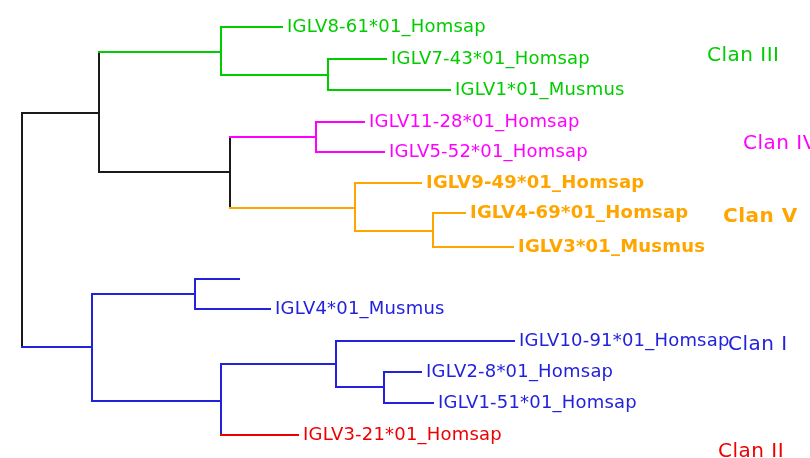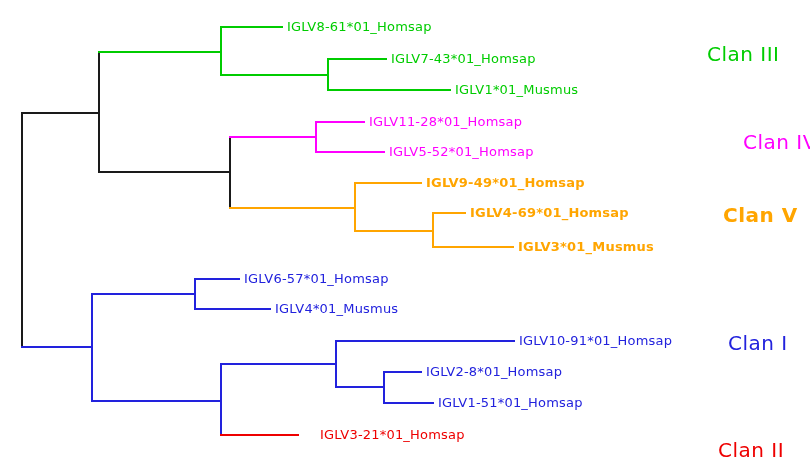--- a/index.html
+++ b/index.html
@@ -15,21 +15,21 @@
   .seg.v{width:2px;}
   .c-tree{background:#1a1a1a;}
   .c-clan1{background:#2222dd;}
   .c-clan2{background:#ee0000;}
   .c-clan3{background:#00cc00;}
   .c-clan4{background:#ff00ff;}
   .c-clan5{background:#ffa500;}
   .taxon{
     position:absolute;
     transform:translateY(-54%);
-    font-size:13px;
+    font-size:18px;
     letter-spacing:0.2px;
     white-space:nowrap;
     line-height:1;
   }
   .t-clan1{color:#2222dd;}
   .t-clan2{color:#ee0000;}
   .t-clan3{color:#00cc00;}
   .t-clan4{color:#ff00ff;}
   .t-clan5{color:#ffa500;font-weight:bold;}
   .clan-label{
@@ -92,26 +92,25 @@
   <div class="seg h c-clan2" style="left:220px;top:434px;width:79px;"></div>
 
   <span class="taxon t-clan3" style="left:287px;top:27px;">IGLV8-61*01_Homsap</span>
   <span class="taxon t-clan3" style="left:391px;top:59px;">IGLV7-43*01_Homsap</span>
   <span class="taxon t-clan3" style="left:455px;top:90px;">IGLV1*01_Musmus</span>
   <span class="taxon t-clan4" style="left:369px;top:122px;">IGLV11-28*01_Homsap</span>
   <span class="taxon t-clan4" style="left:389px;top:152px;">IGLV5-52*01_Homsap</span>
   <span class="taxon t-clan5" style="left:426px;top:183px;">IGLV9-49*01_Homsap</span>
   <span class="taxon t-clan5" style="left:470px;top:213px;">IGLV4-69*01_Homsap</span>
   <span class="taxon t-clan5" style="left:518px;top:247px;">IGLV3*01_Musmus</span>
-  <span class="taxon t-clan1" style="left:244px;top:279px;">IGLV6-57*01_Homsap</span>
   <span class="taxon t-clan1" style="left:275px;top:309px;">IGLV4*01_Musmus</span>
   <span class="taxon t-clan1" style="left:519px;top:341px;">IGLV10-91*01_Homsap</span>
   <span class="taxon t-clan1" style="left:426px;top:372px;">IGLV2-8*01_Homsap</span>
   <span class="taxon t-clan1" style="left:438px;top:403px;">IGLV1-51*01_Homsap</span>
-  <span class="taxon t-clan2" style="left:303px;top:435px;margin-left:17px;">IGLV3-21*01_Homsap</span>
+  <span class="taxon t-clan2" style="left:303px;top:435px;">IGLV3-21*01_Homsap</span>
 
   <span class="clan-label t-clan3" style="left:707px;top:54px;">Clan III</span>
   <span class="clan-label t-clan4" style="left:712px;top:142px;margin-left:31px;">Clan IV</span>
   <span class="clan-label t-clan5" style="left:723px;top:215px;">Clan V</span>
   <span class="clan-label t-clan1" style="left:728px;top:343px;">Clan I</span>
   <span class="clan-label t-clan2" style="left:718px;top:450px;">Clan II</span>
 
 </div>
 
 </body></html>

